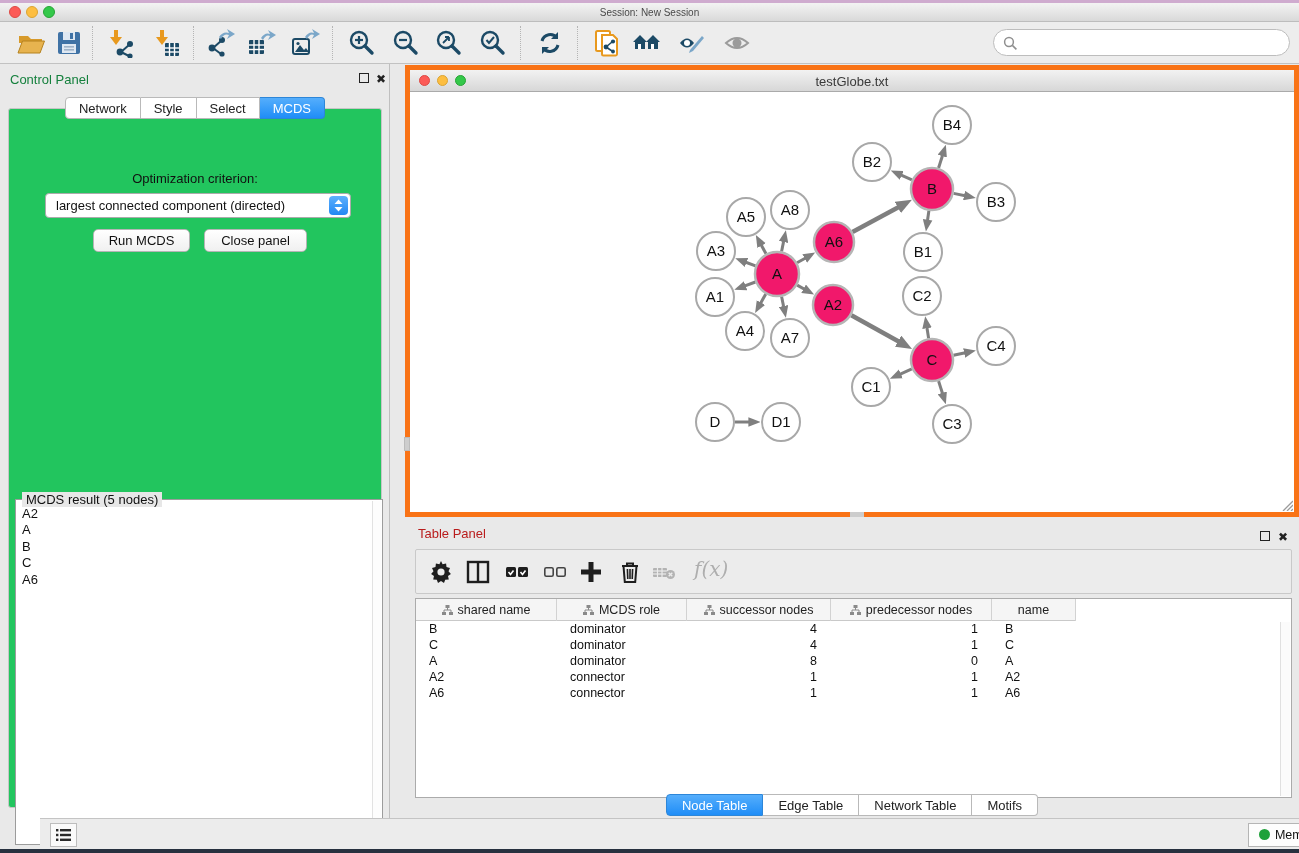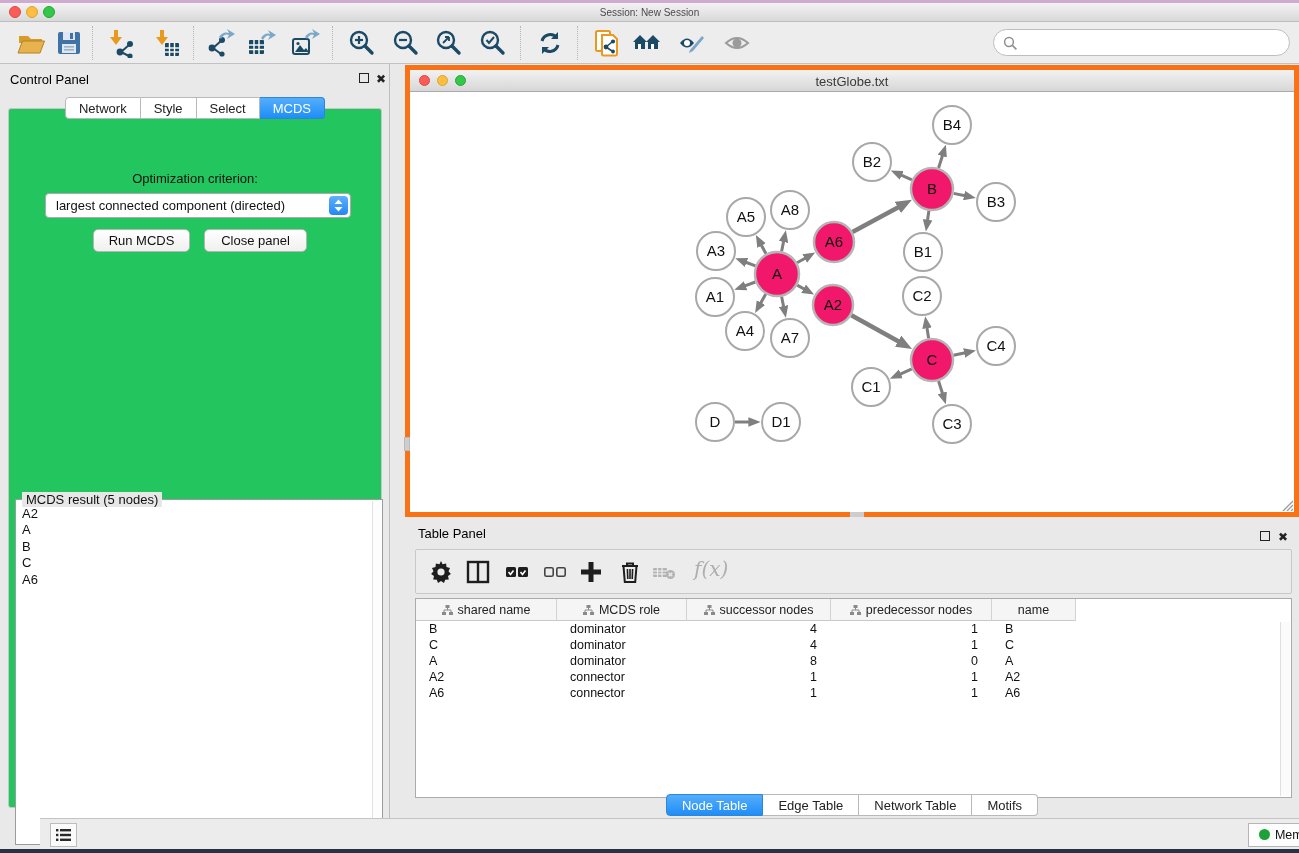--- a/index.html
+++ b/index.html
@@ -25,21 +25,21 @@
   .tbi svg { width:30px; height:30px; display:block; }
   .tb-sep { position:absolute; top:4px; height:34px; width:0;
     border-left:1px dotted #b5b5b5; }
   #search-box { left:993px; top:7px; width:297px; height:27px; background:#fff;
     border:1px solid #bdbdbd; border-radius:14px; }
   #search-box svg { position:absolute; left:9px; top:6px; }
 
   
   #control-panel { left:0; top:64px; width:390px; height:754px; background:#e9e9e9;
     border-right:1px solid #bfbfbf; }
-  #cp-title { left:10px; top:8px; font-size:13px; color:#000000; }
+  #cp-title { left:10px; top:8px; font-size:13px; color:#15803d; }
   .panel-btn { position:absolute; top:8px; font-size:12px; color:#222; cursor:default; }
   .float-glyph { width:10px; height:10px; border:1.5px solid #222; display:inline-block; }
   #cp-body { left:8px; top:44px; width:374px; height:700px;
     border:1px solid #c6c6c6; border-radius:3px; background:#22c55e; }
   #cp-tabs { left:0; top:-12px; width:100%; display:flex; justify-content:center; position:absolute; }
   .cp-tab { height:22px; line-height:21px; padding:0 13px; font-size:13px; background:#fff;
     border:1px solid #b9b9b9; border-left:none; color:#222; cursor:default; }
   .cp-tab:first-child { border-left:1px solid #b9b9b9; border-radius:4px 0 0 4px; }
   .cp-tab:last-child { border-radius:0 4px 4px 0; }
   .cp-tab.active { background:linear-gradient(#55aefc,#1f8df7); color:#fff; border-color:#2d86d8; }
@@ -71,21 +71,21 @@
     background:linear-gradient(#f2f2f2,#d7d7d7); border-bottom:1px solid #aaa; }
   #net-titlebar .tl { top:5px; width:11px; height:11px; }
   #net-title { width:100%; text-align:center; top:4px; font-size:13px; color:#3a3a3a; }
   #graph-svg { position:absolute; left:0; top:22px; }
   #net-grip { right:1px; bottom:1px; width:12px; height:12px; }
   #left-stub { left:-6px; top:367px; width:6px; height:14px; background:#cdcdcd; border:1px solid #bbb; }
   #bottom-stub { left:440px; bottom:-5px; width:14px; height:5px; background:#cdcdcd; }
 
   
   #table-panel { left:405px; top:522px; width:894px; height:296px; background:#e9e9e9; }
-  #tp-title { left:13px; top:4px; font-size:13px; color:#000000; }
+  #tp-title { left:13px; top:4px; font-size:13px; color:#b91c1c; }
   #tp-toolbar { left:10px; top:27px; width:877px; height:45px; background:#ececec;
     border:1px solid #c9c9c9; border-radius:2px; }
   .tpi { position:absolute; top:9px; width:26px; height:26px; }
   .tpi svg { width:26px; height:26px; display:block; }
   #fx-icon { font-family:"DejaVu Serif","Liberation Serif",serif; font-style:italic;
     font-size:20px; color:#aeaeae; top:7px; }
   #node-table { left:10px; top:76px; width:877px; height:200px; background:#fff;
     border:1px solid #ababab; }
   #nt-header { display:flex; height:22px; background:#f5f5f5; border-bottom:1px solid #c9c9c9; }
   .nt-hcell { height:22px; border-right:1px solid #d2d2d2; font-size:12.5px; color:#222;

